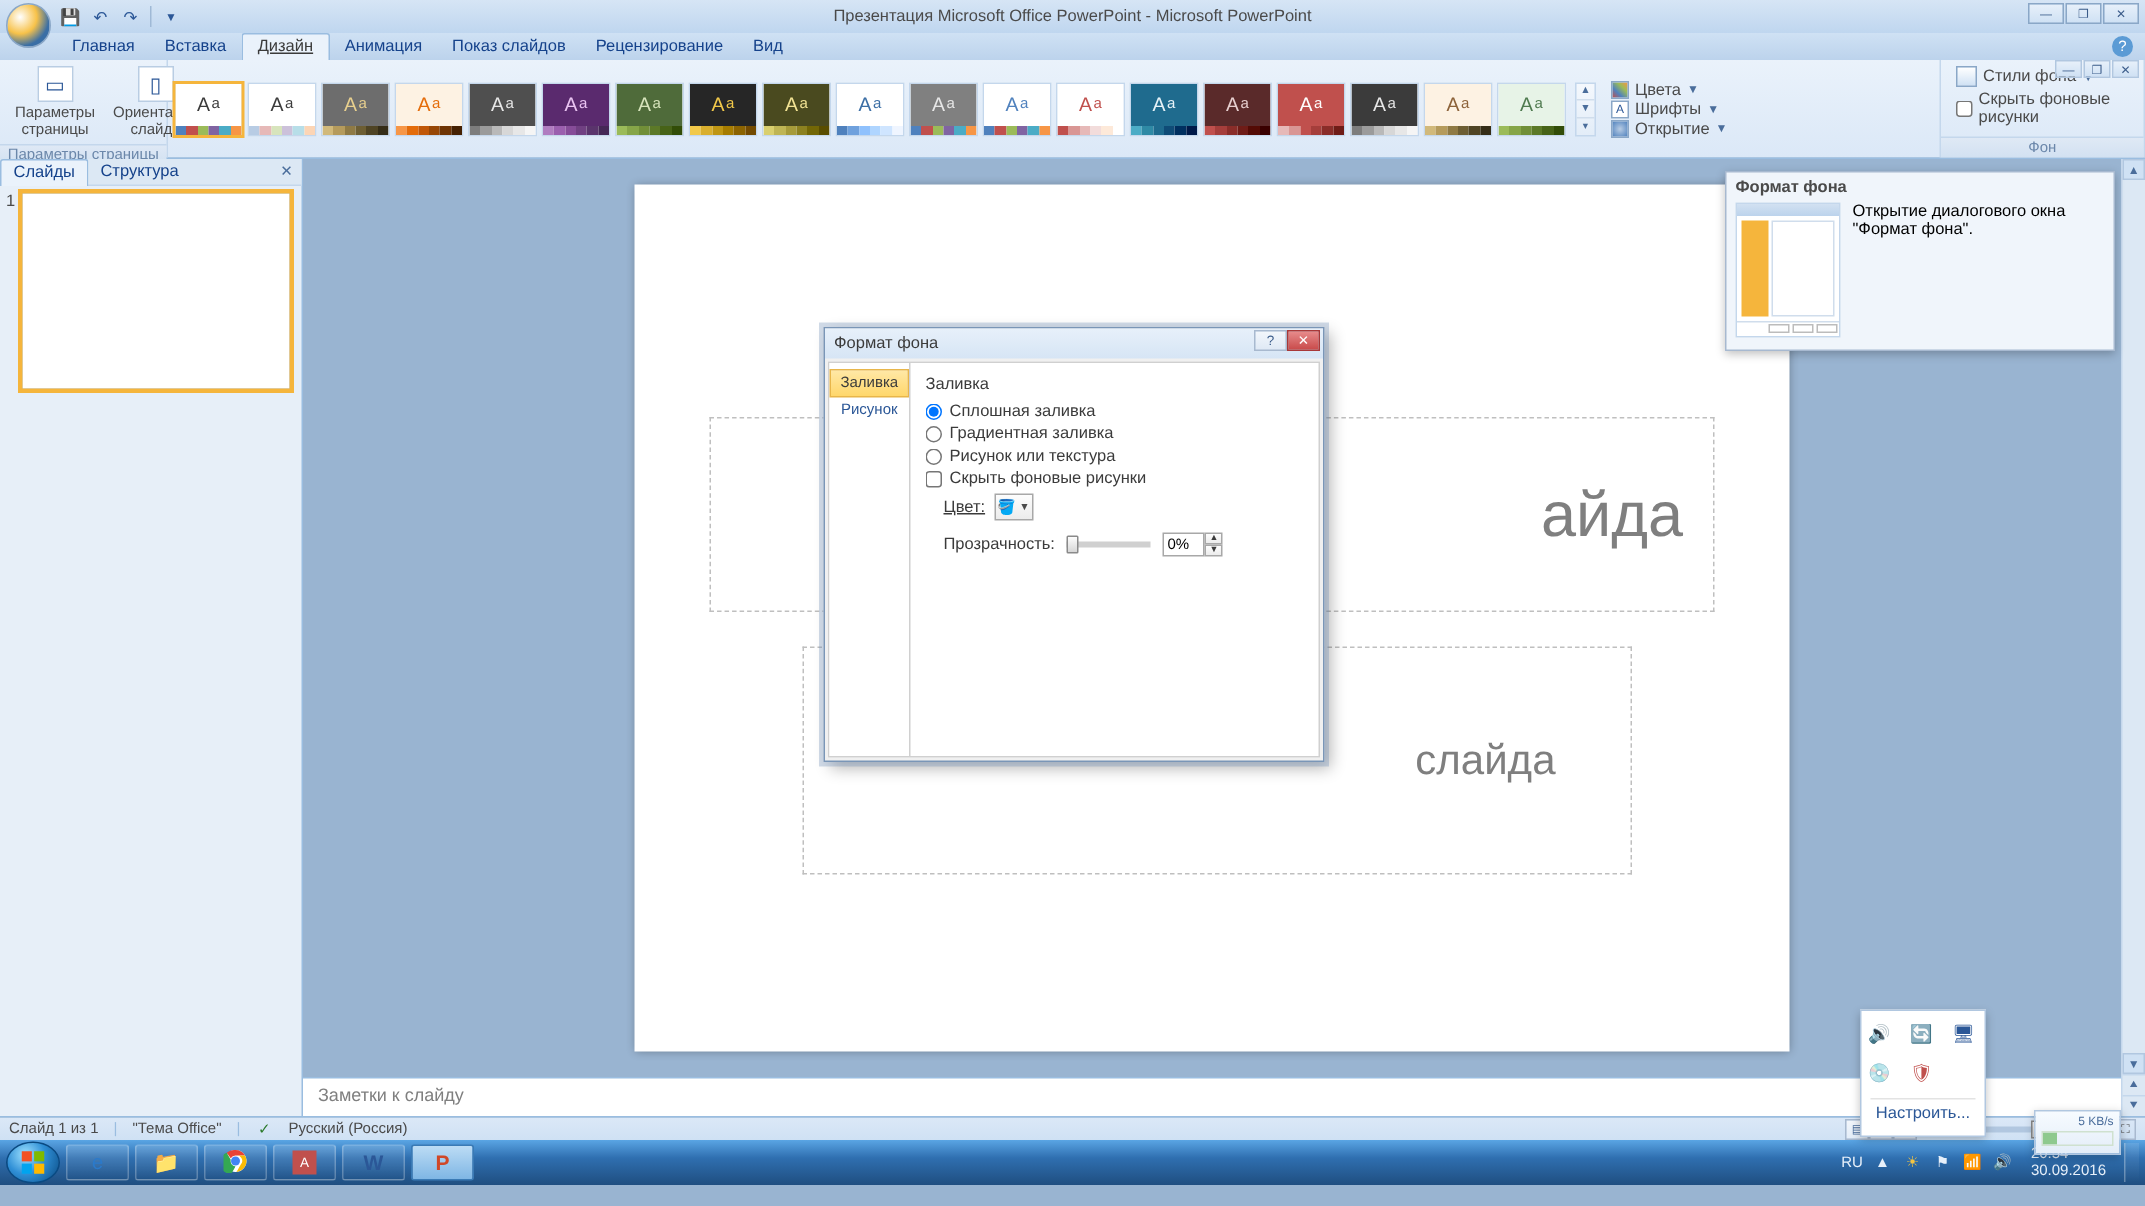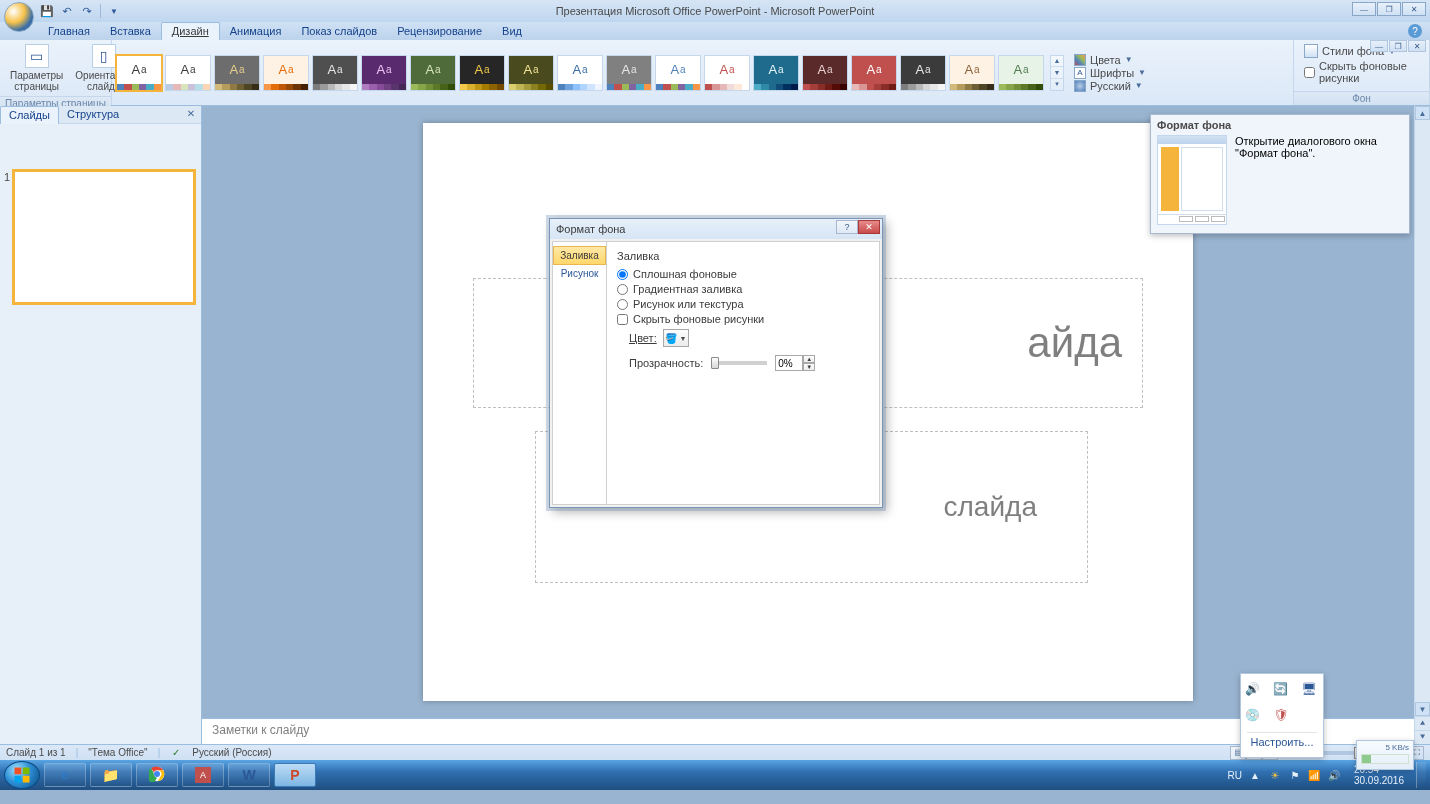--- a/index.html
+++ b/index.html
@@ -44,21 +44,21 @@
 .themes-spin div:last-child { border:none; }
 .opt-col { display: flex; flex-direction: column; gap: 1px; padding: 2px 4px; font-size: 11px; }
 .opt-row { display: flex; align-items: center; gap: 4px; white-space: nowrap; }
 .opt-row .swatch { width: 12px; height: 12px; border: 1px solid #8aa7c7; }
 .opt-row .dd { font-size: 8px; color:#4a6d9b; }
 .bg-col { display:flex; flex-direction:column; gap:2px; padding:2px 6px; font-size:11px; }
 .bg-col .row1 { display:flex; align-items:center; gap:4px; }
 
 
 .workspace { display: flex; height: 638px; background: #99b4d1; }
-.left-panel { width: 202px; background: #e7eff8; border-right: 1px solid #9abde0; display:flex; flex-direction:column;gap:43px;}
+.left-panel { width: 202px; background: #e7eff8; border-right: 1px solid #9abde0; display:flex; flex-direction:column;}
 .left-tabs { height: 18px; display: flex; font-size: 11px; background: #dce8f4; border-bottom: 1px solid #c4d7ec; position:relative;}
 .ltab { padding: 2px 8px; color:#15428b; }
 .ltab.active { background:#eaf2fb; border:1px solid #9abde0; border-bottom:none; border-radius:2px 2px 0 0; margin-bottom:-1px;}
 .left-close { position:absolute; right:4px; top:2px; font-size:10px; color:#4a6d9b; width:12px; text-align:center;}
 .thumbs { flex:1; padding:4px; }
 .thumb-wrap { display:flex; gap:4px; }
 .thumb-num { font-size:11px; color:#4a4a4a; }
 .thumb { width:180px; height:132px; background:#fff; border:1px solid #9abde0; outline:3px solid #f5b53c; outline-offset:-1px;}
 .canvas-area { flex:1; display:flex; flex-direction:column; background:#99b4d1; position:relative;}
 .canvas-scroll { flex:1; display:flex; align-items:center; justify-content:center; overflow:hidden;}
@@ -482,21 +482,21 @@
           <span>Цвета</span>
           <span class="dd">▼</span>
         </div>
         <div class="opt-row">
           <span class="swatch" style="background:#fff;font-size:8px;display:flex;align-items:center;justify-content:center;color:#2b5797;">A</span>
           <span>Шрифты</span>
           <span class="dd">▼</span>
         </div>
         <div class="opt-row">
           <span class="swatch" style="background:radial-gradient(circle,#b8cce4,#4f81bd);"></span>
-          <span>Русский</span>
+          <span>Открытие</span>
           <span class="dd">▼</span>
         </div>
       </div>
     </div>
   </div>
   <div class="rgroup" style="width:136px;">
     <div class="rgroup-body" style="align-items:flex-start;">
       <div class="bg-col">
         <div class="row1">
           <span style="width:14px;height:14px;background:linear-gradient(#fff,#cfe1f4);border:1px solid #8aa7c7;display:inline-block;"></span>
@@ -578,21 +578,21 @@
   </div>
   <div class="dlg-body">
     <div class="dlg-side">
       <div class="active">Заливка</div>
       <div>Рисунок</div>
     </div>
     <div class="dlg-main">
       <h4>Заливка</h4>
       <div class="radio-row">
         <input type="radio" name="fill" checked="" style="">
-        <span>Сплошная фоновые</span>
+        <span>Сплошная заливка</span>
       </div>
       <div class="radio-row">
         <input type="radio" name="fill" style="">
         <span>Градиентная заливка</span>
       </div>
       <div class="radio-row">
         <input type="radio" name="fill" style="">
         <span>Рисунок или текстура</span>
       </div>
       <div class="chk-row">

